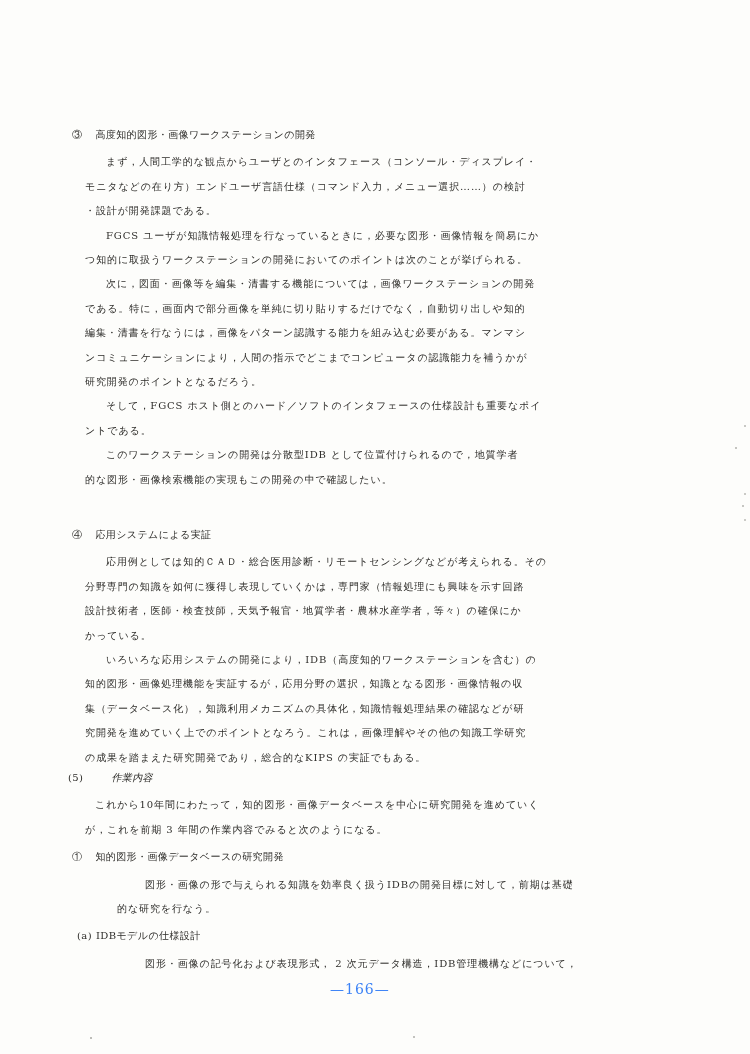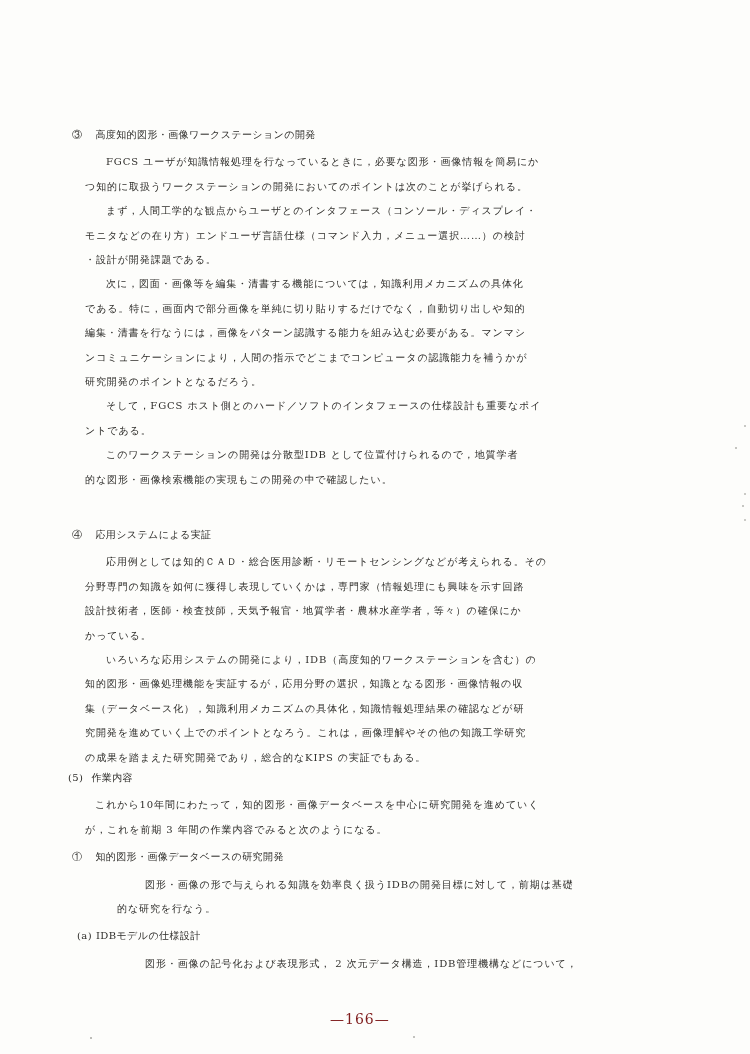--- a/index.html
+++ b/index.html
@@ -29,38 +29,38 @@
   #sec-4 { top: 523px; }
   #sec-5 { top: 766px; }
   .hdr {
     margin: 0 0 3px -13px;
     letter-spacing: 0.4px;
     white-space: nowrap;
   }
   .hdr .marker { display: inline-block; }
   .hdr .title  { display: inline-block; margin-left: 13px; }
   .hdr5 { margin-left: -17px; }
-  .hdr5 .title { margin-left: 8px; }
+  .hdr5 .title { margin-left: 28px; font-style: italic; }
   .sub-hdr { margin-top: 3px; }
   .hdr-a { margin-left: -8px; }
   .hdr-a .title { margin-left: 4px; }
   .para {
     margin: 0;
     white-space: pre-line;
     text-indent: 21px;
   }
   .para.indent-sm { text-indent: 10px; }
   .para.indent-lg { text-indent: 28px; margin-left: 32px; }
   .page-number {
     position: absolute;
-    top: 1011px;
+    top: 981px;
     left: 330px;
     font-size: 14px;
     letter-spacing: 1px;
-    color: #7f1d1d;
+    color: #3b82f6;
   }
   
   .specks {
     position: absolute;
     left: 0; top: 0;
     width: 2px; height: 2px;
     background: transparent;
     box-shadow:
       744px 425px 0 #c8c8c4,
       735px 447px 0 #c4c4c0,
@@ -73,26 +73,26 @@
 </style>
 </head>
 <body>
 
 <div class="page">
 
   <div class="sec" id="sec-3">
     <div class="hdr">
       <span class="marker">③</span><span class="title">高度知的図形・画像ワークステーションの開発</span>
     </div>
-    <p class="para">FGCS ユーザが知識情報処理を行なっているときに，必要な図形・画像情報を簡易にか
-つ知的に取扱うワークステーションの開発においてのポイントは次のことが挙げられる。</p>
     <p class="para">まず，人間工学的な観点からユーザとのインタフェース（コンソール・ディスプレイ・
 モニタなどの在り方）エンドユーザ言語仕様（コマンド入力，メニュー選択……）の検討
 ・設計が開発課題である。</p>
-    <p class="para">次に，図面・画像等を編集・清書する機能については，知識利用メカニズムの具体化
+    <p class="para">FGCS ユーザが知識情報処理を行なっているときに，必要な図形・画像情報を簡易にか
+つ知的に取扱うワークステーションの開発においてのポイントは次のことが挙げられる。</p>
+    <p class="para">次に，図面・画像等を編集・清書する機能については，画像ワークステーションの開発
 である。特に，画面内で部分画像を単純に切り貼りするだけでなく，自動切り出しや知的
 編集・清書を行なうには，画像をパターン認識する能力を組み込む必要がある。マンマシ
 ンコミュニケーションにより，人間の指示でどこまでコンピュータの認識能力を補うかが
 研究開発のポイントとなるだろう。</p>
     <p class="para">そして，FGCS ホスト側とのハード／ソフトのインタフェースの仕様設計も重要なポイ
 ントである。</p>
     <p class="para">このワークステーションの開発は分散型IDB として位置付けられるので，地質学者
 的な図形・画像検索機能の実現もこの開発の中で確認したい。</p>
   </div>
 

